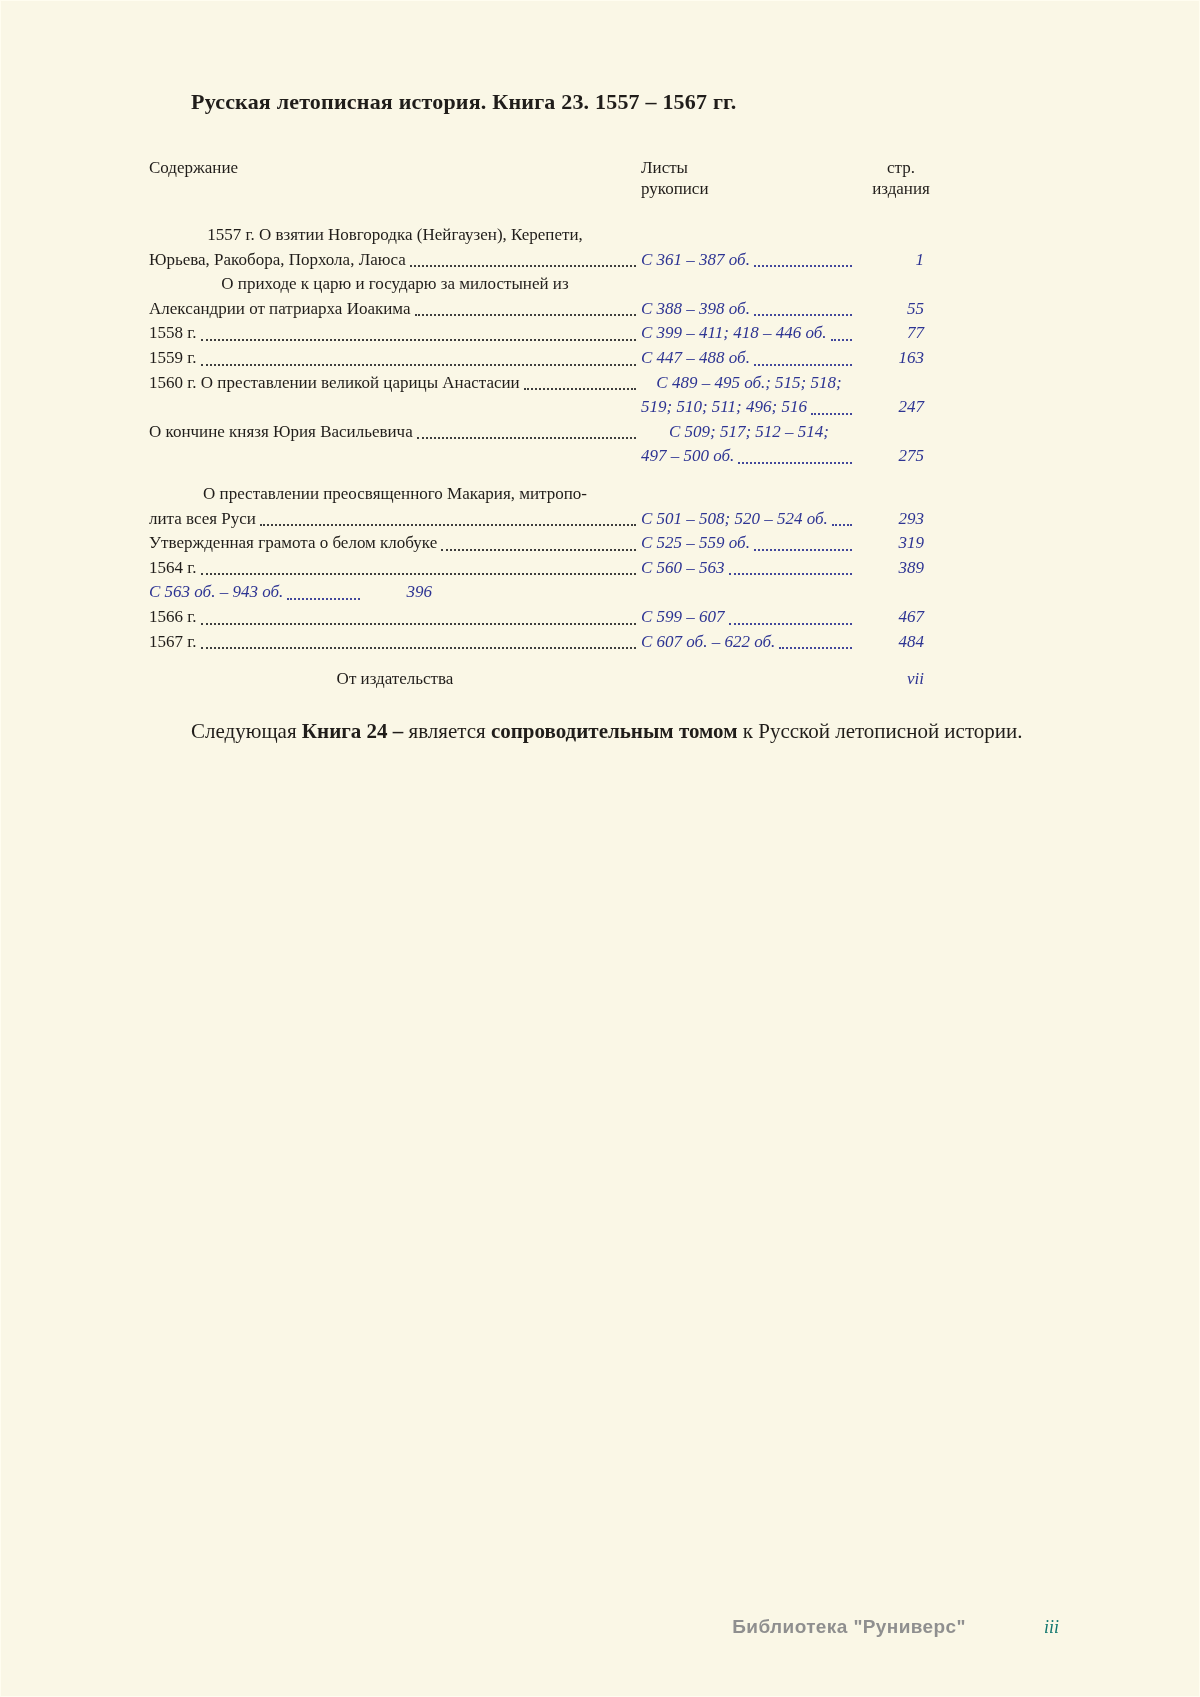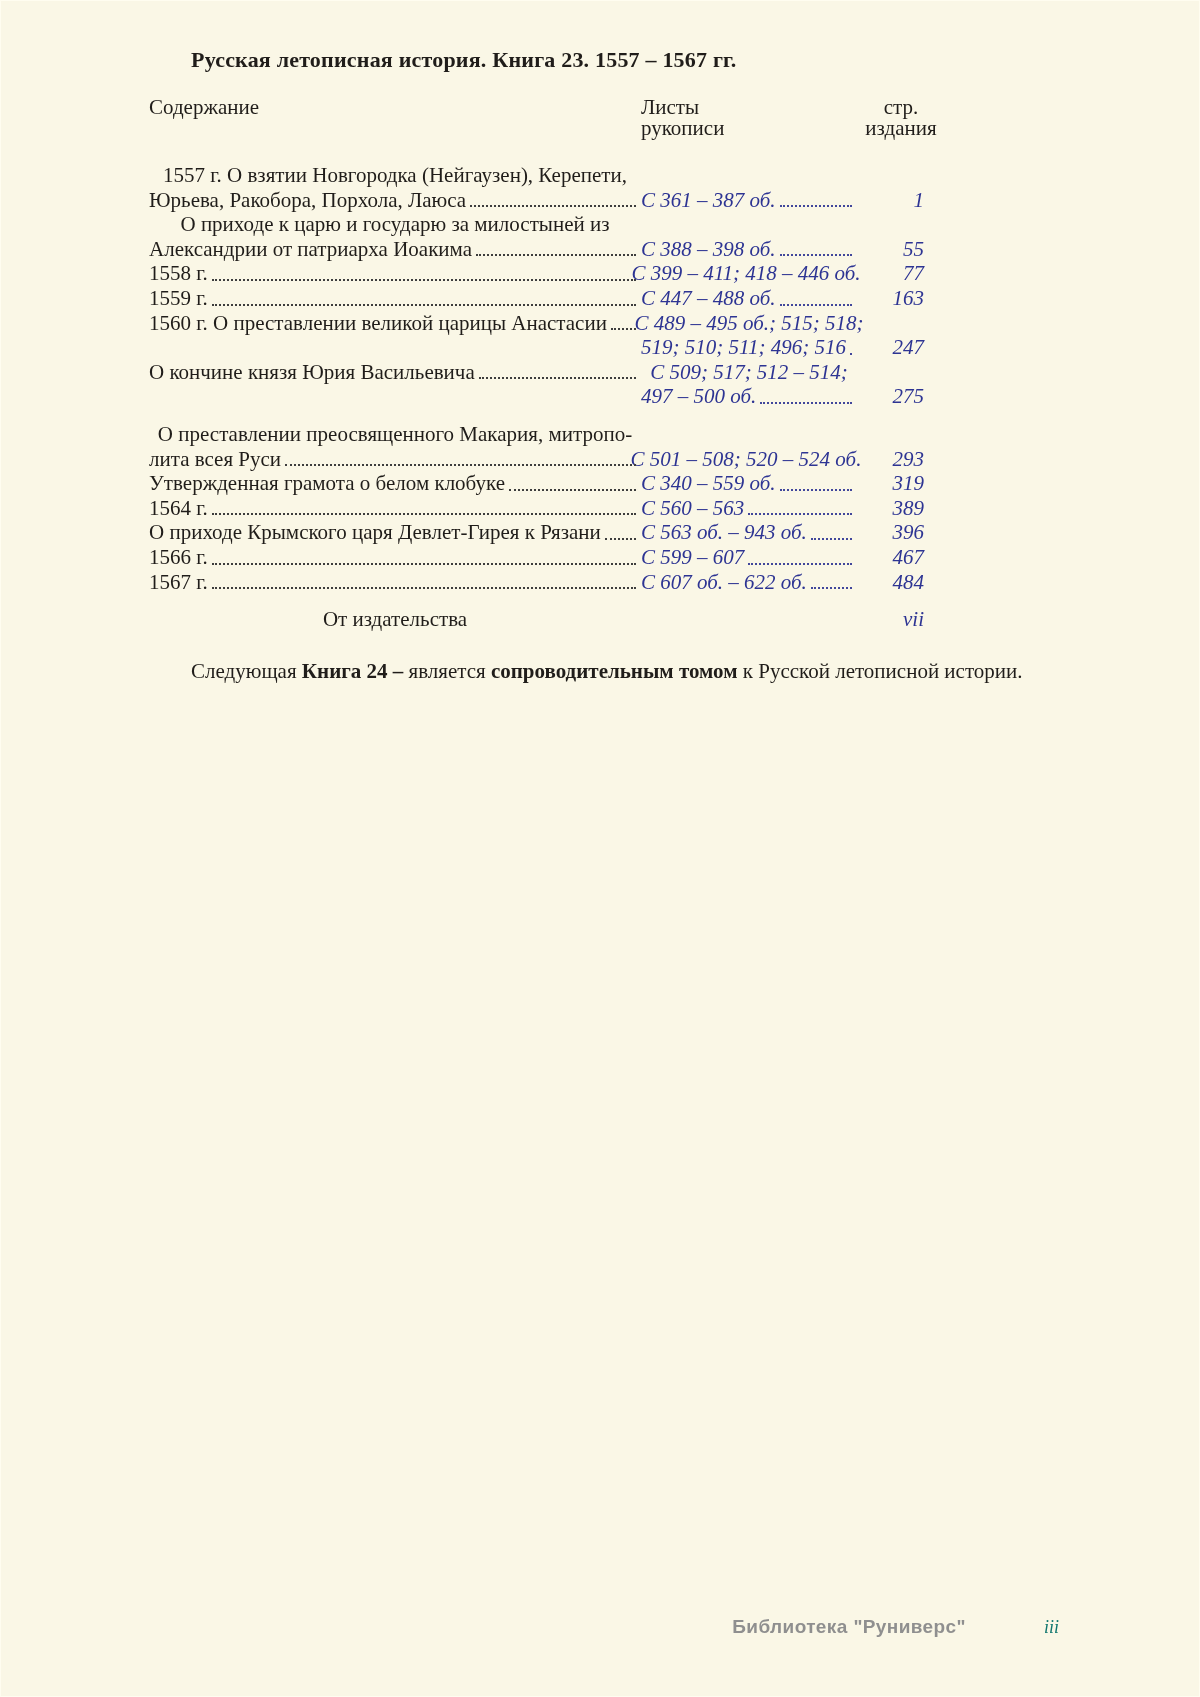--- a/index.html
+++ b/index.html
@@ -3,22 +3,22 @@
 <meta charset="utf-8">
 <style>
   :root { --bg:#faf7e6; --navy:#2d3493; --gray:#8f8f8f; --ink:#201d1a; }
   * { box-sizing:border-box; }
   html,body { margin:0; padding:0; background:#d9d6c6; }
   .page {
     width:1200px; height:1697px; position:relative; overflow:hidden;
     background:var(--bg); border:1px solid #fffdf0;
     font-family:"Liberation Serif", serif; color:var(--ink);
   }
-  .doc-title { margin:0; padding:46px 0 0 190px; font-size:22px; font-weight:bold; letter-spacing:.2px; }
-  .toc { margin:24px 0 0 148px; width:796px; font-size:21px; }
+  .doc-title { margin:0; padding:88px 0 0 190px; font-size:22px; font-weight:bold; letter-spacing:.2px; }
+  .toc { margin:42px 0 0 148px; width:796px; font-size:17px; }
   .toc-header { display:flex; }
   .hdr { line-height:21px; }
   .col-title  { width:492px; }
   .col-sheets { width:216px; }
   .col-page   { width:88px; }
   .hdr-sheets { text-align:left; padding-right:80px; }
   .hdr-page   { text-align:center; }
   #toc-entries { margin-top:24px; }
   .toc-entry:nth-child(7), .toc-entry:nth-child(13) { margin-top:13px; }
   .toc-line { display:flex; line-height:24.6px; min-height:24.6px; }
@@ -207,21 +207,21 @@
             </div>
           </div>
         </div>
         <div class="toc-entry">
           <div class="toc-line">
             <div class="cell col-title">
               <span class="txt">Утвержденная грамота о белом клобуке</span>
               <span class="leader"></span>
             </div>
             <div class="cell col-sheets">
-              <span class="txt sheets-txt">С 340 – 559 об.</span>
+              <span class="txt sheets-txt">С 525 – 559 об.</span>
               <span class="leader navy"></span>
             </div>
             <div class="cell col-page">
               <span class="txt page-txt">319</span>
             </div>
           </div>
         </div>
         <div class="toc-entry">
           <div class="toc-line">
             <div class="cell col-title">
@@ -232,24 +232,20 @@
               <span class="txt sheets-txt">С 560 – 563</span>
               <span class="leader navy"></span>
             </div>
             <div class="cell col-page">
               <span class="txt page-txt">389</span>
             </div>
           </div>
         </div>
         <div class="toc-entry">
           <div class="toc-line">
-            <div class="cell col-title">
-              <span class="txt">О приходе Крымского царя Девлет-Гирея к Рязани</span>
-              <span class="leader"></span>
-            </div>
             <div class="cell col-sheets">
               <span class="txt sheets-txt">С 563 об. – 943 об.</span>
               <span class="leader navy"></span>
             </div>
             <div class="cell col-page">
               <span class="txt page-txt">396</span>
             </div>
           </div>
         </div>
         <div class="toc-entry">

